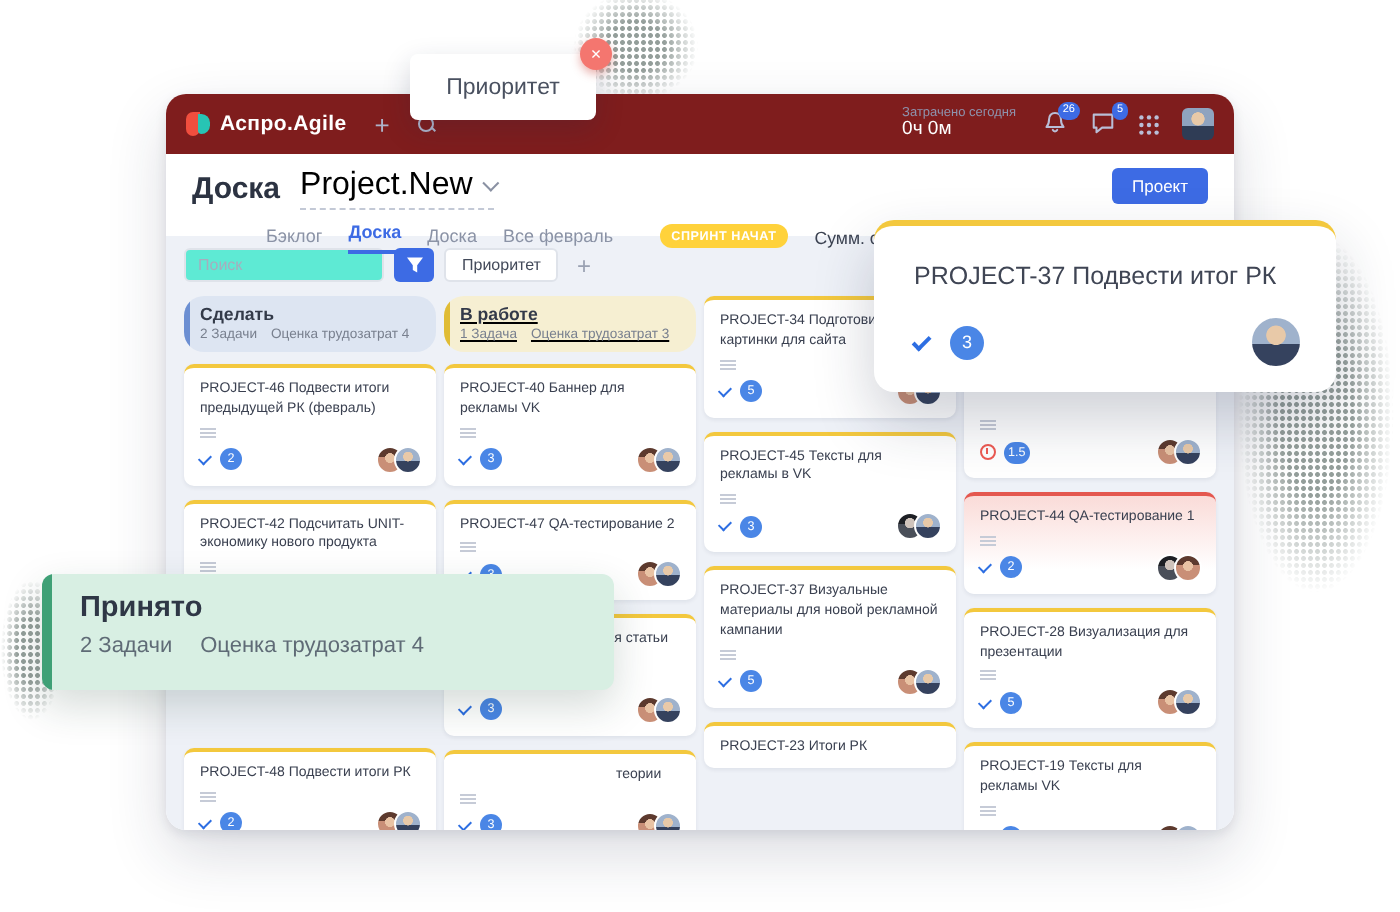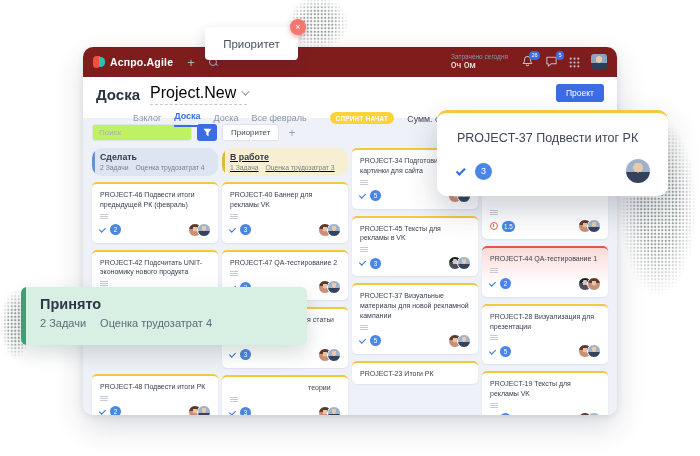--- a/index.html
+++ b/index.html
@@ -66,21 +66,21 @@
   .sprint-pill { background:#ffd23b; color:#fff; font-size:6.3px; font-weight:bold;
     letter-spacing:.3px; padding:2.5px 6px; border-radius:7px; margin-left:10px; margin-bottom:3px; }
   .summary { font-size:8.8px; color:#3c4352; margin-bottom:3px; }
   .info-dot { display:inline-block; width:9px; height:9px; border:1px solid #b6bcc9; border-radius:50%;
     color:#8d94a5; font-size:6px; text-align:center; line-height:8px; vertical-align:middle; margin-left:3px; }
 
   
   .boardarea { background:#eef1f7; height:297px; padding:6px 9px 0 9px; }
   .filter-row { display:flex; align-items:center; gap:5px; margin-bottom:7px; }
   .search-input { width:100px; height:17px; border:1px solid #dfe3ea; border-radius:3px;
-    background:#bef264; font-size:8px; padding:0 6px; color:#434a5a; font-family:"Liberation Sans",sans-serif; }
+    background:#5eead4; font-size:8px; padding:0 6px; color:#434a5a; font-family:"Liberation Sans",sans-serif; }
   .search-input::placeholder { color:#a7adbd; }
   .filter-btn { width:20px; height:17px; background:#3d6be4; border:none; border-radius:3px;
     display:flex; align-items:center; justify-content:center; }
   .filter-btn svg { width:9px; height:9px; }
   .chip { height:17px; background:#fff; border:1px solid #dfe3ea; border-radius:3px;
     font-size:8px; color:#434a5a; padding:0 8px; display:flex; align-items:center; }
   .add-filter { color:#9aa1b2; font-size:12px; margin-left:4px; }
 
   .columns { display:flex; gap:4px; }
   .col { width:126px; flex:none; }

